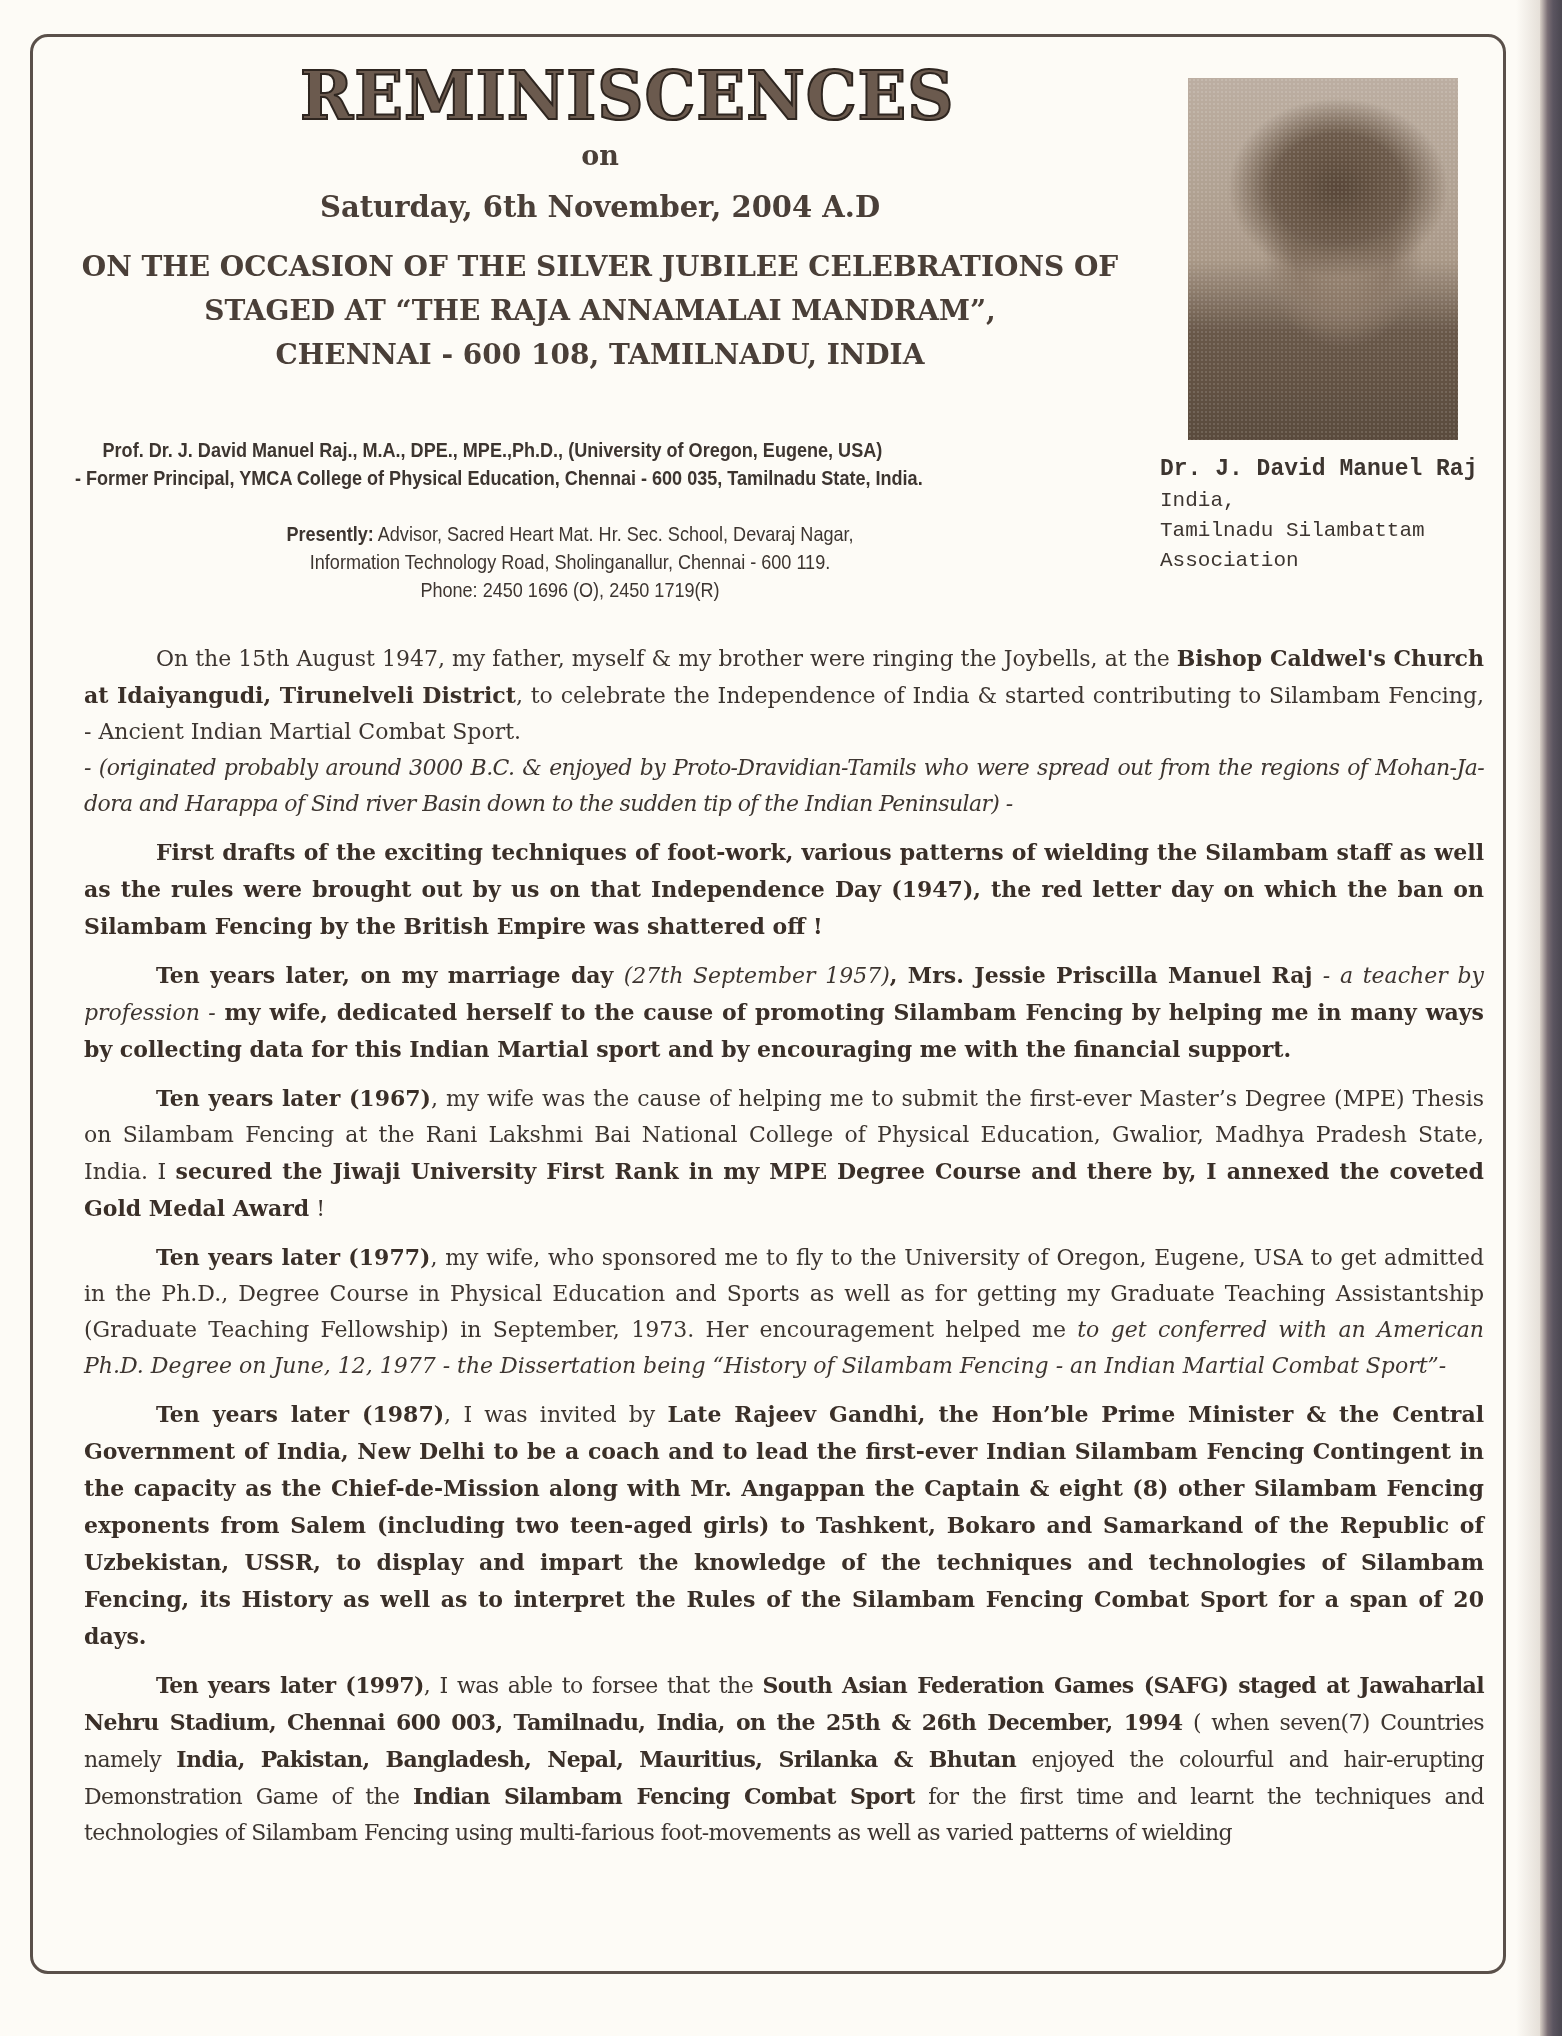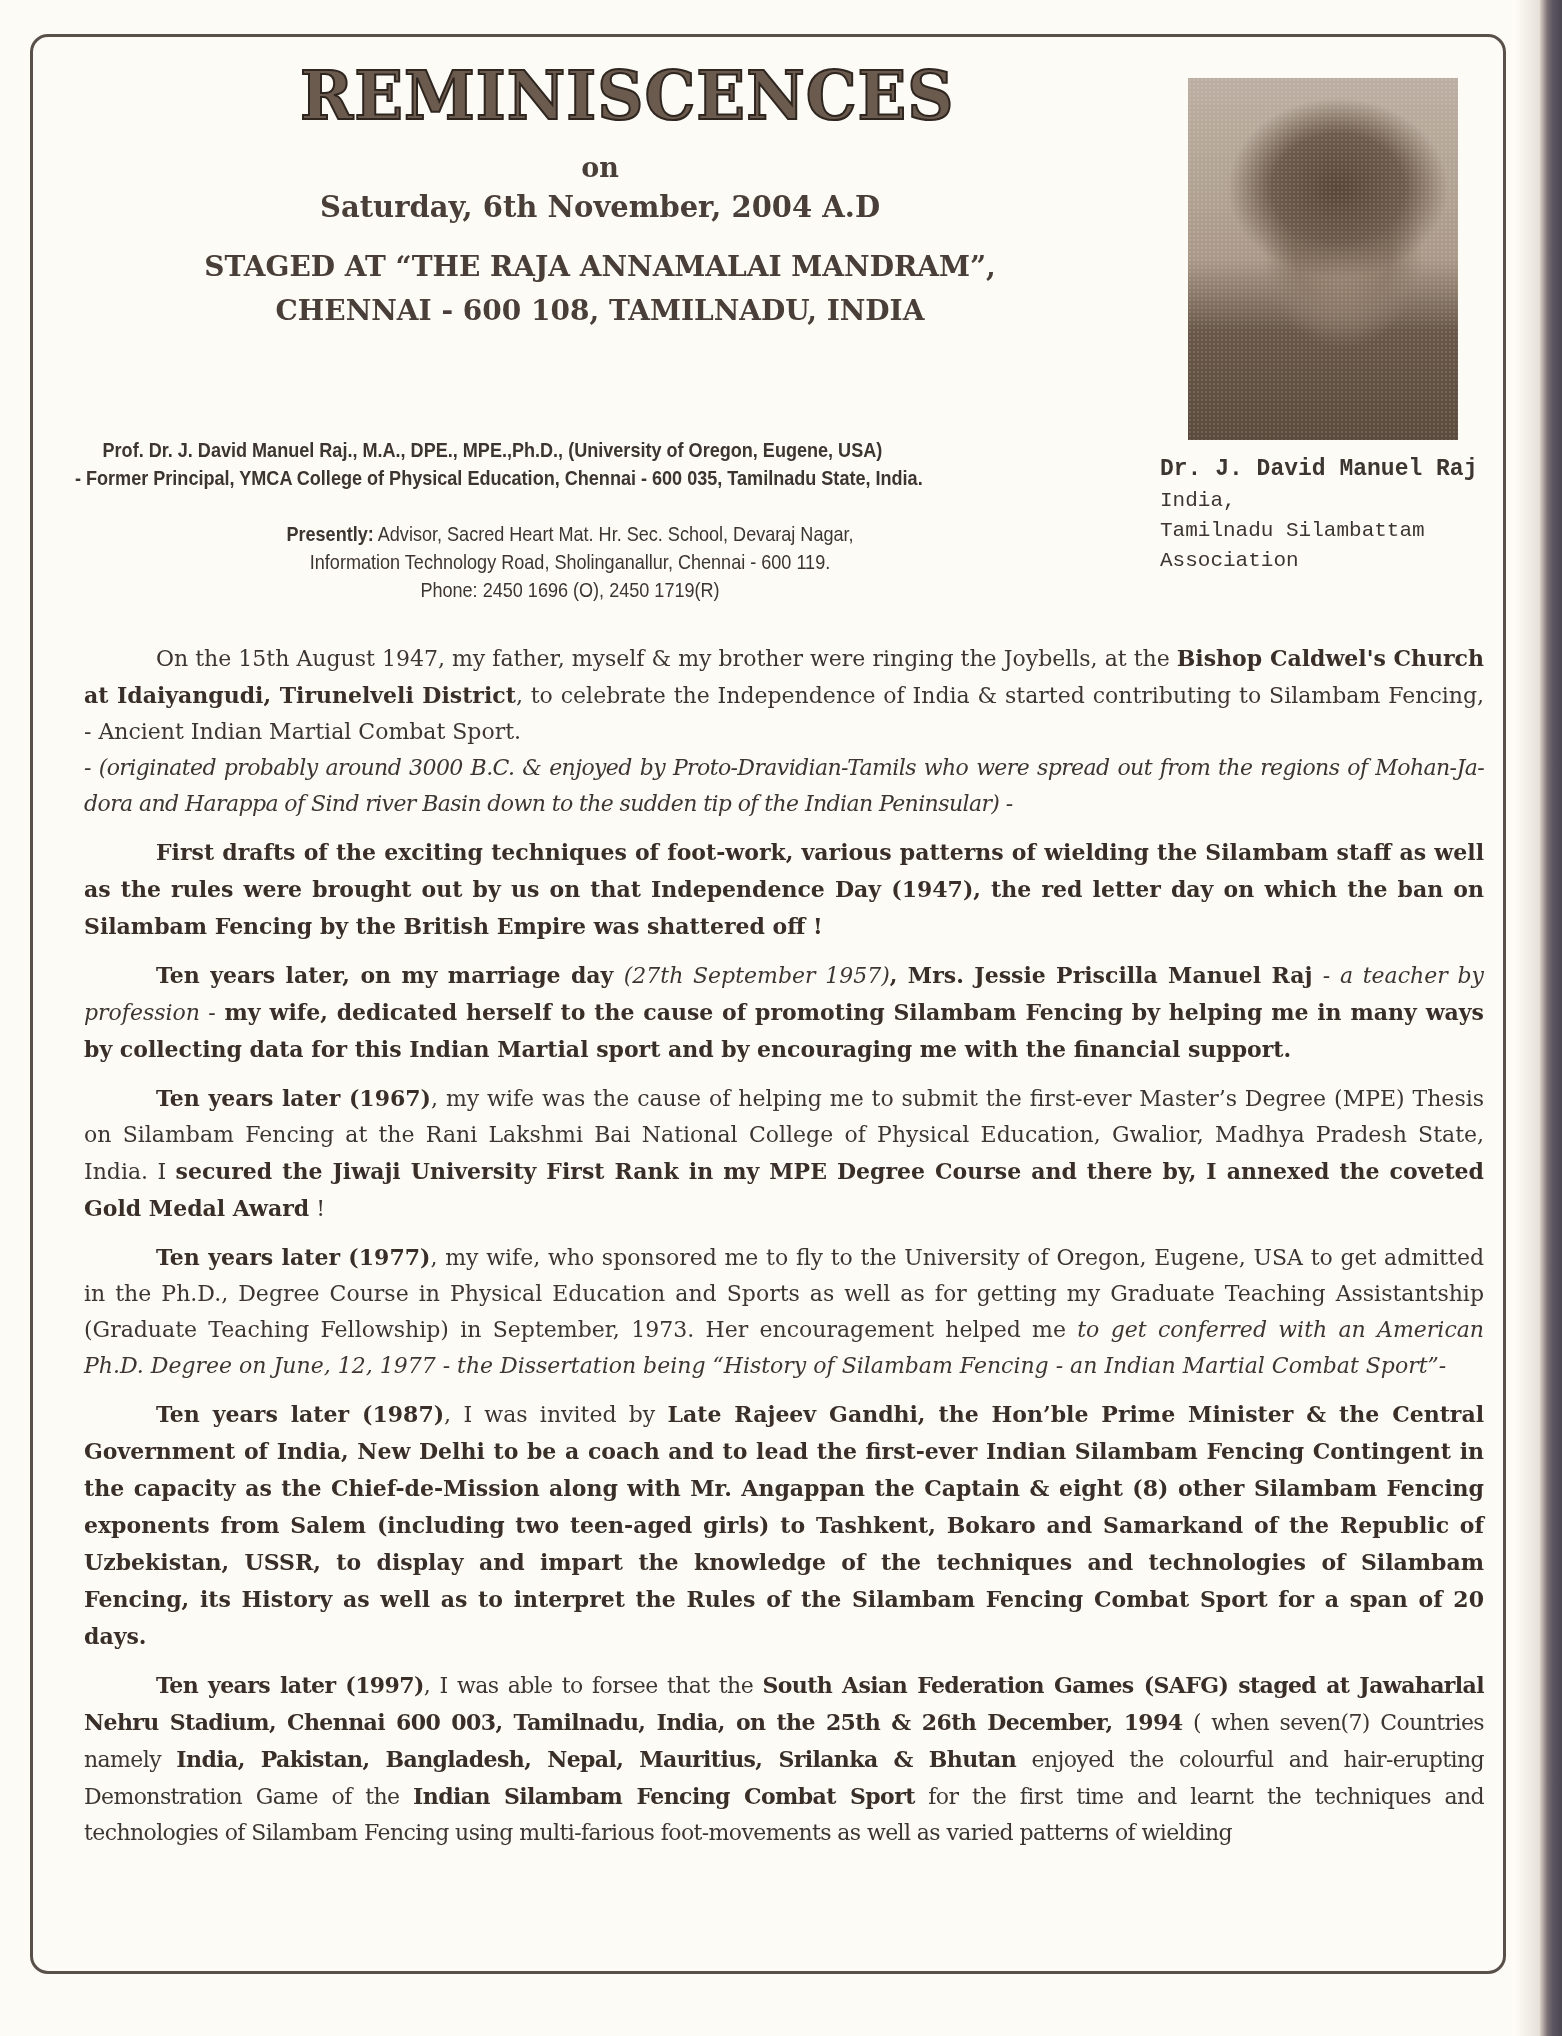--- a/index.html
+++ b/index.html
@@ -29,21 +29,21 @@
     font-family: "DejaVu Serif", serif; font-weight: bold;
     font-size: 64px; letter-spacing: 1px; line-height: 72px;
     color: #6b5a4e;
     -webkit-text-stroke: 2px #2f2620;
     transform: scaleY(1.05);
   }
   .centered-head {
     position: absolute; left: 40px; width: 1120px; text-align: center;
     font-family: "DejaVu Serif", serif; font-weight: bold; color: #4a3f38;
   }
-  .on { top: 152px; font-size: 27px; }
+  .on { top: 140px; font-size: 27px; }
   .date { top: 190px; font-size: 29px; }
   .occ { top: 245px; font-size: 28px; line-height: 44px; }
   .author-block {
     position: absolute; left: 75px; top: 436px; width: 1080px;
     font-family: "Liberation Sans", sans-serif; color: #3d3530;
     font-size: 21px; line-height: 28px;
     transform: scaleX(0.86); transform-origin: left top;
   }
   .author-block .l1 { padding-left: 32px; font-weight: bold; }
   .author-block .l2 { font-weight: bold; }
@@ -90,20 +90,21 @@
 <div class="spine-shadow"></div>
 <div class="spine"></div>
 
 <div class="frame"></div>
 
 <div class="title">REMINISCENCES</div>
 
 <div class="centered-head on">on</div>
 <div class="centered-head date">Saturday, 6th November, 2004 A.D</div>
 <div class="centered-head occ">
+  <div>ON THE OCCASION OF THE SILVER JUBILEE CELEBRATIONS OF</div>
   <div>STAGED AT “THE RAJA ANNAMALAI MANDRAM”,</div>
   <div>CHENNAI - 600 108, TAMILNADU, INDIA</div>
 </div>
 
 <div class="author-block">
   <div class="l1">Prof. Dr. J. David Manuel Raj., M.A., DPE., MPE.,Ph.D., (University of Oregon, Eugene, USA)</div>
   <div class="l2">- Former Principal, YMCA College of Physical Education, Chennai - 600 035, Tamilnadu State, India.</div>
 </div>
 
 <div class="presently">

